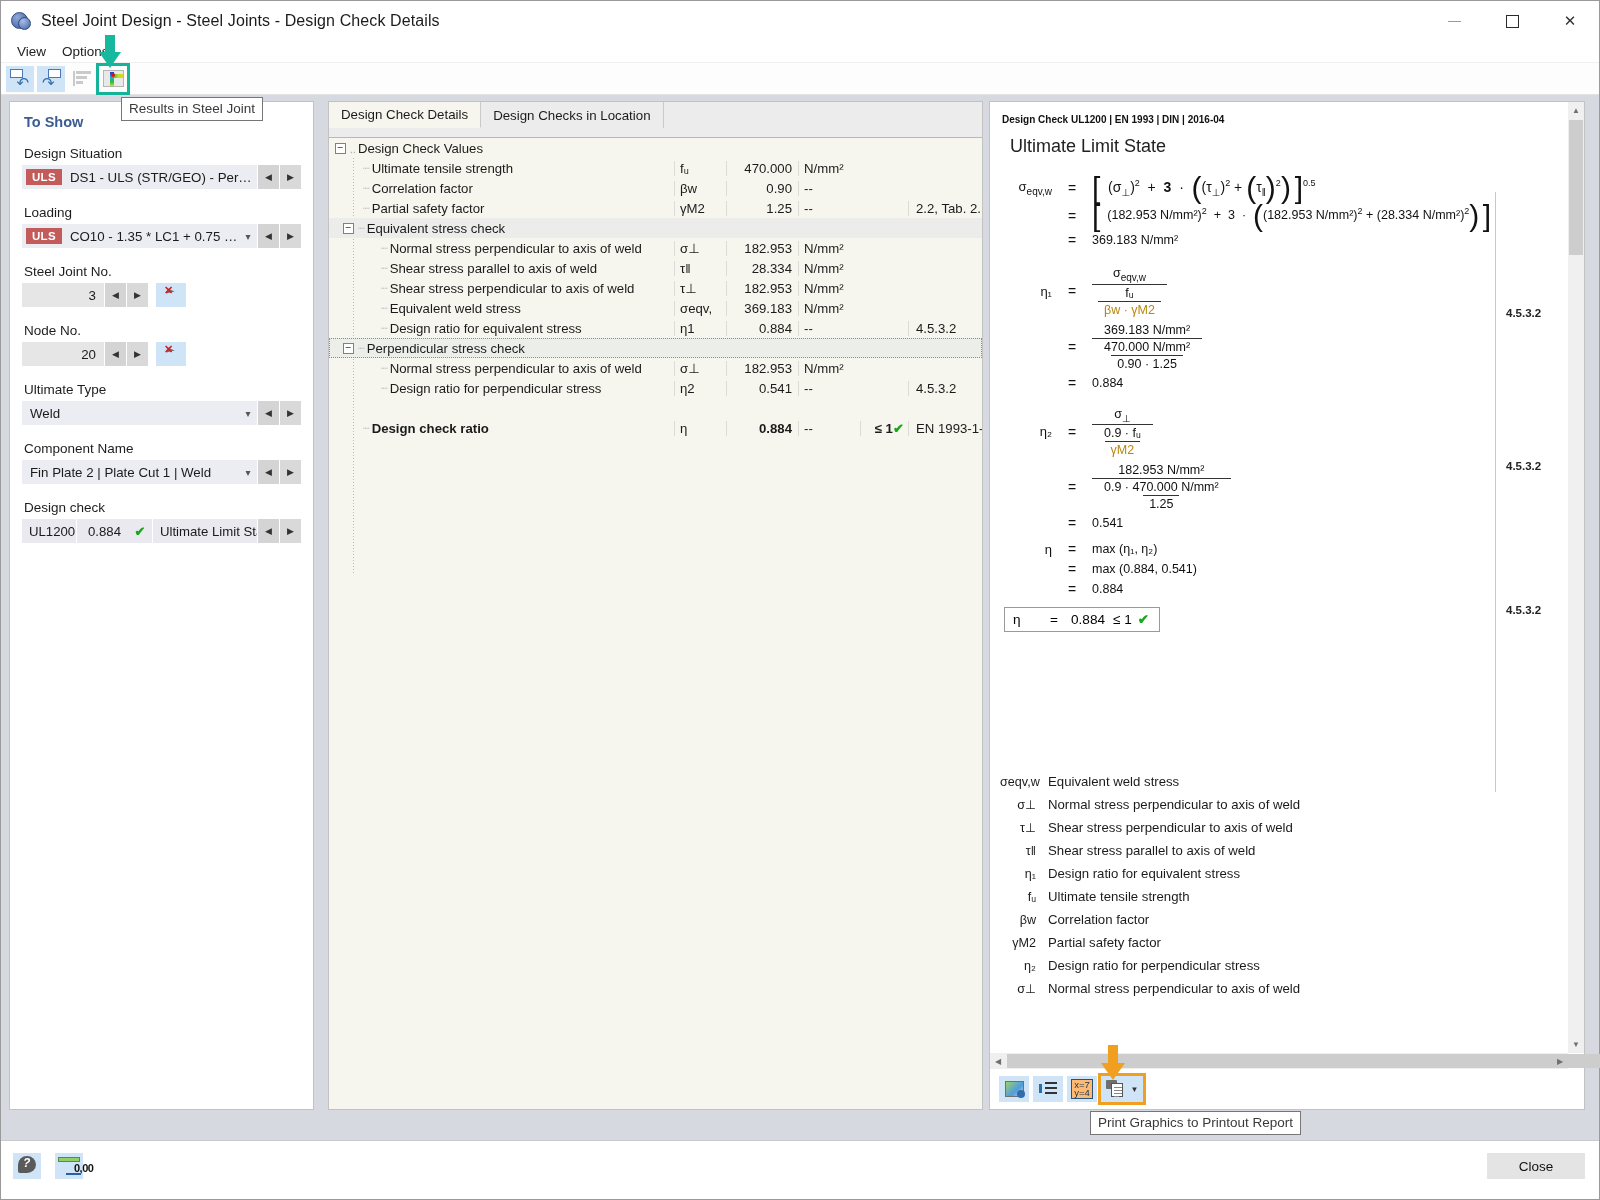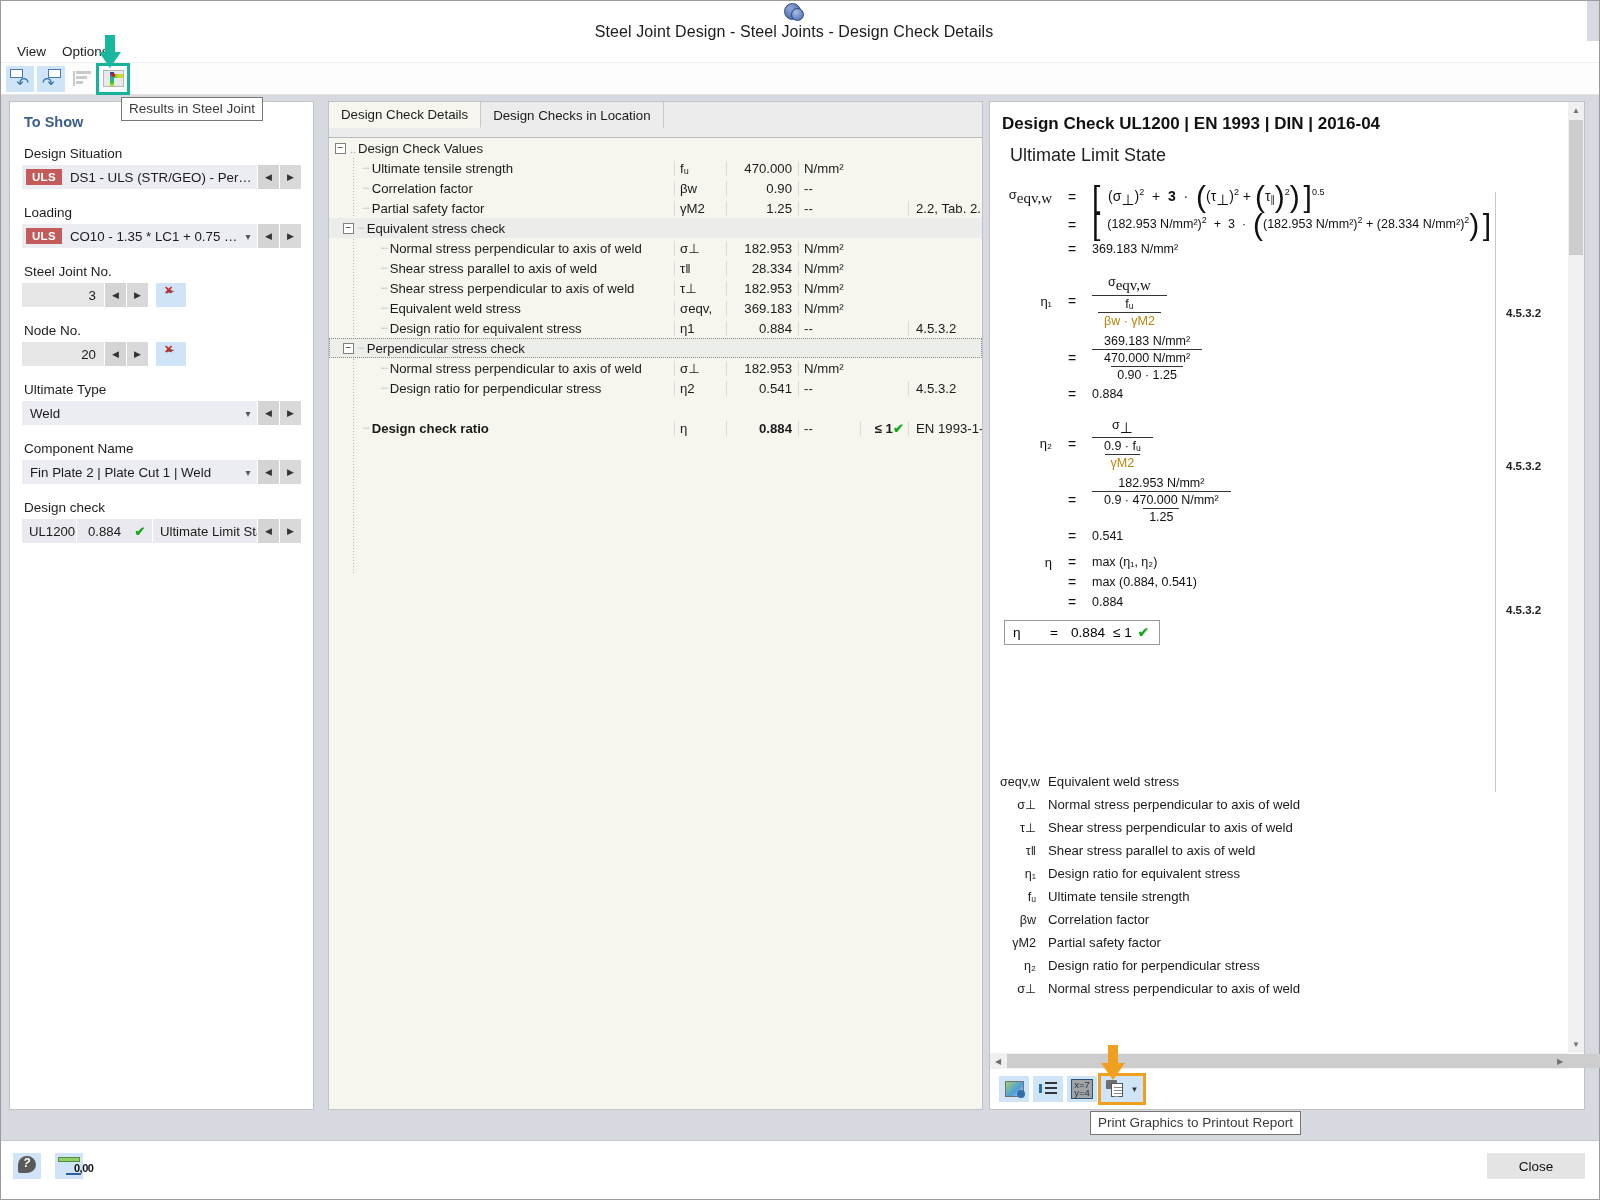--- a/index.html
+++ b/index.html
@@ -12,23 +12,23 @@
   }
   #app {
     position: relative;
     width: 1600px; height: 1200px;
     background: #d6d9e0;
     border: 1px solid #9a9a9a;
   }
 
   
   .titlebar {
-    position: absolute; left: 0; top: 0; right: 12px; height: 40px;
+    position: absolute; left: 0; top: 0; right: 0; height: 40px;
     background: #ffffff;
-    display: flex; align-items: center; flex-direction: column;
+    display: flex; align-items: center;
   }
   .title-icon {
     width: 22px; height: 22px; margin-left: 10px; margin-right: 8px;
     position: relative; flex: none;
   }
   .title-icon .gear {
     position:absolute; left:0; top:2px; width:17px; height:17px;
     background: radial-gradient(circle at 35% 30%, #8fa8d8 0%, #5d7cb8 55%, #3e5c96 100%);
     border-radius: 50%;
     border: 1px solid #2f4a7d;
@@ -218,31 +218,31 @@
   .okchk { color:#17a81a; font-weight:bold; }
   .vline { position:absolute; left:24px; top:0; bottom:0; width:1px;
            background: repeating-linear-gradient(180deg,#b9b9b9 0 1px,transparent 1px 3px); }
 
   
   .rightpanel {
     position: absolute; left: 988px; top: 100px; width: 596px; height: 1009px;
     background: #ffffff; border: 1px solid #c2c2c2;
   }
   .rp-body { position:absolute; left:0; top:0; right:16px; bottom:56px; overflow:hidden; background:#fff; padding: 10px 0 0 10px; }
-  .rp-title { font-size: 17px; font-weight: bold; color:#111; margin: 2px 0 12px 2px; }
+  .rp-title { font-size: 10px; font-weight: bold; color:#111; margin: 2px 0 12px 2px; }
   .rp-sub { font-size: 18px; color:#222; margin-left: 10px; line-height: 19px; }
   .refcol-line { position:absolute; left: 505px; top: 90px; width:1px; height: 600px; background:#c8c8c8; }
   .refmark { position:absolute; left: 516px; font-size: 11.5px; font-weight: bold; color:#222; }
 
   .mathblock { position: relative; margin-top: 20px; font-size: 14px; color:#111; }
   .mline { display:flex; align-items:center; margin-bottom: 4px; }
   .msym { width: 52px; text-align:right; padding-right:0; font-size:13px; }
   .meq { width: 40px; text-align:center; font-size: 14px; }
   .mexp { font-size: 14px; }
-  sub { font-size: 15px; font-family: Liberation Serif, serif; }
+  sub { font-size: 10px; }
   sup { font-size: 9px; }
   .brk { font-size: 30px; font-weight: 200; display:inline-block; vertical-align:middle; line-height: .8; }
   .frac { display:inline-flex; flex-direction:column; align-items:center; vertical-align:middle; }
   .frac > .num { padding: 0 6px 1px 6px; }
   .frac > .den { padding: 1px 6px 0 6px; border-top: 1px solid #333; }
   .small { font-size: 12.5px; }
   .orange { color:#b8860b; }
 
   .legend { position:absolute; left: 10px; top: 672px; font-size: 13.2px; color:#1b1b1b; }
   .lgrow { display:flex; align-items:baseline; height: 23px; }
@@ -277,21 +277,21 @@
   .rbtn.wide { width: 42px; }
   .rbtn.outline { outline: 3px solid #f0a01e; }
   .ico-img { width:19px;height:16px;background:linear-gradient(135deg,#9fd06a,#4c9de0 60%,#cfcfcf); border:1px solid #707070; position:relative;}
   .ico-img:after{content:'';position:absolute;right:-2px;bottom:-2px;width:8px;height:8px;background:#2f6dab;border-radius:50%;}
   .ico-list { width:18px;height:15px;position:relative; }
   .ico-list i{position:absolute;left:6px;height:2px;background:#333;display:block;}
   .ico-list i:nth-child(1){top:0;width:12px;}
   .ico-list i:nth-child(2){top:5px;width:12px;}
   .ico-list i:nth-child(3){top:10px;width:12px;}
   .ico-list:before{content:'';position:absolute;left:0;top:2px;width:3px;height:9px;background:#2a6ea8;}
-  .ico-xy { font-size: 9.5px; line-height: 8px; color:#18334f; border:1px solid #2a5274; padding:1px 2px; background:#a3a3a3;}
+  .ico-xy { font-size: 9.5px; line-height: 8px; color:#18334f; border:1px solid #2a5274; padding:1px 2px; background:#fdba74;}
   .ico-print { position:relative; width:22px;height:18px;}
   .ico-print .pr{position:absolute;left:0;top:0;width:11px;height:9px;background:#6f6f6f;border-radius:1px;}
   .ico-print .pg{position:absolute;left:5px;top:3px;width:12px;height:14px;background:#fff;border:1px solid #555;}
   .ico-print .pg i{position:absolute;left:2px;height:1px;width:8px;background:#888;display:block;}
   .ico-print .pg i:nth-child(1){top:3px;} .ico-print .pg i:nth-child(2){top:6px;}
   .ico-print .pg i:nth-child(3){top:9px;} .ico-print .pg i:nth-child(4){top:12px;width:5px;}
   .caret-dn { margin-left: 3px; font-size: 8px; color:#333; }
 
   
   .bottombar { position:absolute; left:0; right:0; bottom:0; height:58px; background:#ffffff; }

